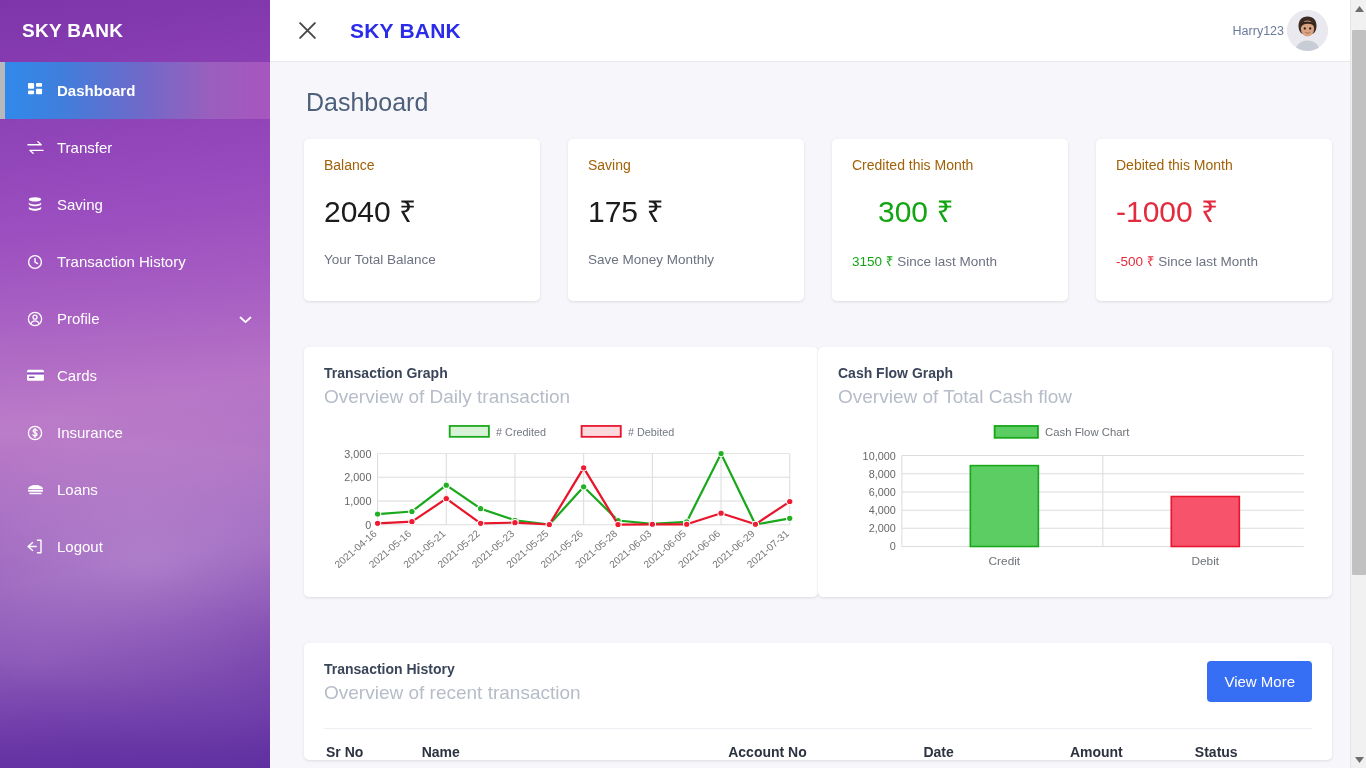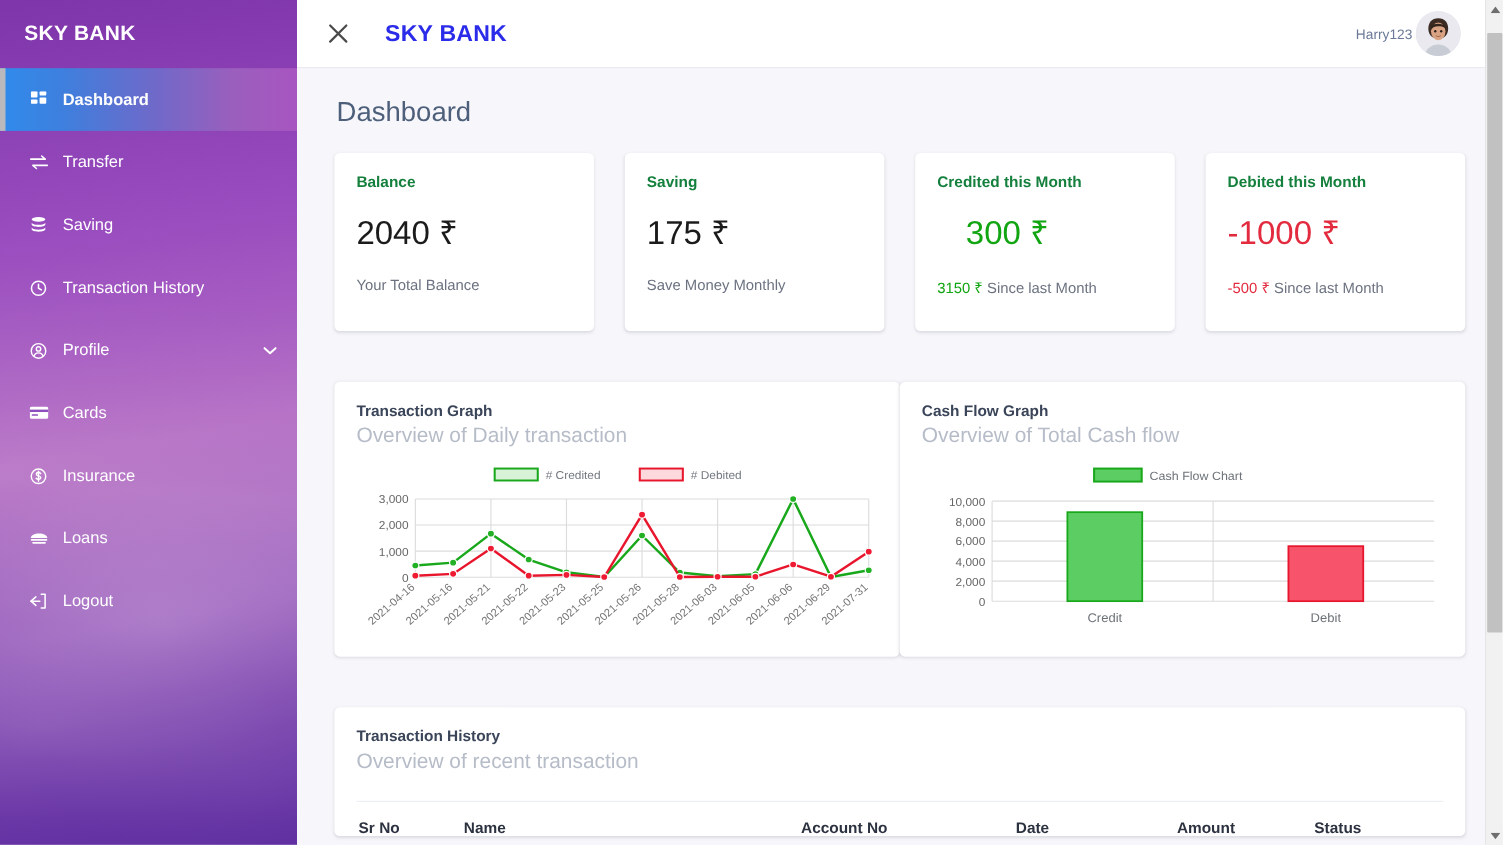--- a/index.html
+++ b/index.html
@@ -100,21 +100,21 @@
     padding: 26px 0 22px 2px;
   }
 
   
   .stats { display: flex; gap: 28px; }
   .card {
     background: #fff; border-radius: 5px;
     box-shadow: 0 1px 3px rgba(30,30,60,.13);
   }
   .stat-card { flex: 1 1 0; padding: 18px 20px 20px; min-height: 162px; }
-  .stat-label { font-size: 14px; font-weight: bold; color: #15803d; }
+  .stat-label { font-size: 14px; font-weight: normal; color: #a16207; }
   .stat-value { font-size: 30px; font-weight: 400; color: #1b1b1b; margin: 17px 0 21px; }
   .stat-value.green { color: #12a512; margin-left: 26px; }
   .stat-value.red { color: #e32b3f; }
   .stat-sub { font-size: 13.5px; color: #6c7280; }
   .stat-sub .green { color: #12a512; }
   .stat-sub .red { color: #e32b3f; }
 
   
   .charts { display: flex; margin-top: 46px; }
   .chart-card { flex: 1 1 0; padding: 18px 20px 14px; height: 250px; position: relative; }
@@ -449,20 +449,21 @@
         </div>
 
       </div>
 
       <div class="card history-card">
         <div class="history-head">
           <div class="history-titles">
             <div class="chart-title">Transaction History</div>
             <div class="history-sub">Overview of recent transaction</div>
           </div>
+          <button class="view-more">View More</button>
         </div>
         <div class="table-head">
           <div class="th-srno">Sr No</div>
           <div class="th-name">Name</div>
           <div class="th-acc">Account No</div>
           <div class="th-date">Date</div>
           <div class="th-amount">Amount</div>
           <div class="th-status">Status</div>
         </div>
       </div>

